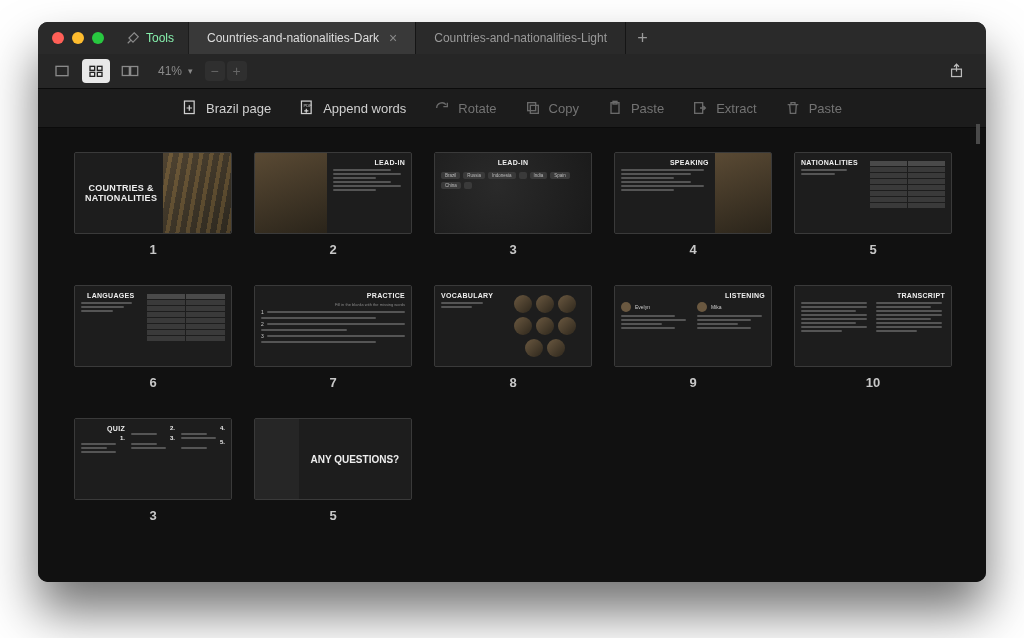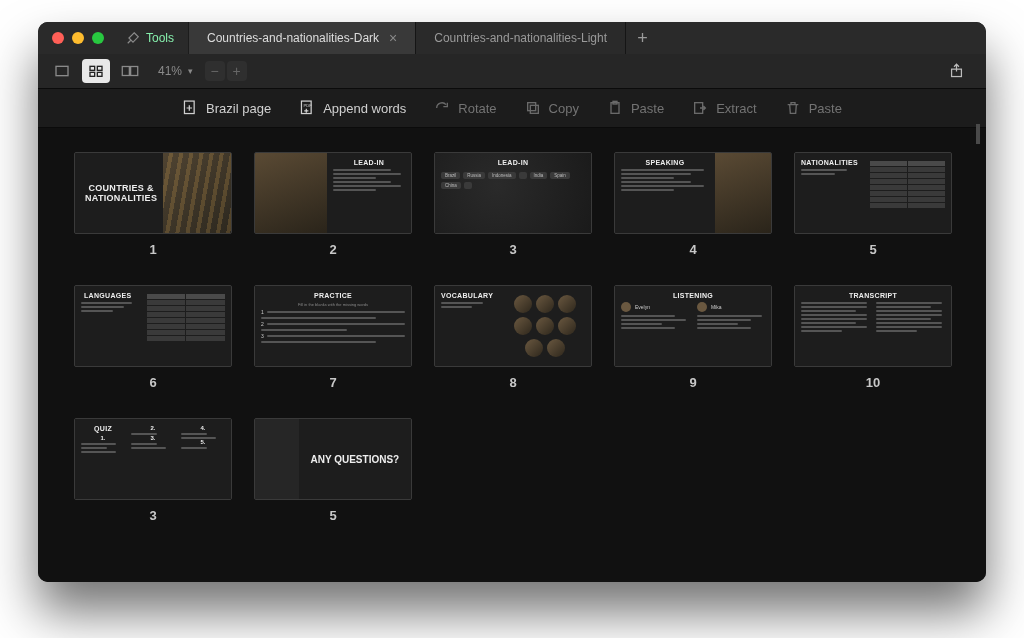--- a/index.html
+++ b/index.html
@@ -46,21 +46,21 @@
   .canvas { flex:1; background:#111; overflow:auto; }
   .grid { display:grid; grid-template-columns: repeat(5, 158px); gap: 28px 22px; padding: 24px 36px 40px; justify-content:start; }
   .cell { text-align:center; }
   .thumb { width:158px; height:82px; background:#2f2f2f; border:1px solid #3a3a3a; border-radius:2px; color:#eee; font-size:8px; position:relative; overflow:hidden; display:flex; }
   .pnum { color:#c8c8c8; font-size:13px; font-weight:600; margin-top:8px; }
   
   .split-left-img {flex:0 0 52%; background:linear-gradient(135deg,#6a5a42,#3a3428); position:relative;}
   .split-left-img::after{content:"";position:absolute;inset:0;background:repeating-linear-gradient(100deg,rgba(0,0,0,.25) 0 6px,rgba(120,90,40,.35) 6px 10px);}
   .split-right-dark{flex:1;background:#1d1d1d;display:flex;align-items:center;justify-content:flex-start;padding:0 6px;}
   .title-badge{font-weight:800;font-size:9px;line-height:1.15;letter-spacing:.3px;}
-  .half{flex:1;background:#1d1d1d;padding:6px;}
+  .half{flex:1;background:#1d1d1d;padding:6px;text-align:right;}
   .half.imgstrip{flex:0 0 40%;background:linear-gradient(160deg,#5a4a34,#2a241a);}
   .hd{font-weight:800;font-size:7px;letter-spacing:.3px;margin-bottom:3px;}
   .lines{display:flex;flex-direction:column;gap:2px;}
   .ln{height:2px;background:#555;border-radius:1px;}
   .ln.s{width:60%;} .ln.m{width:80%;} .ln.l{width:95%;}
   .map{flex:1;background:radial-gradient(circle at 40% 40%,#2a2a2a,#1a1a1a);padding:6px;}
   .chips{display:flex;flex-wrap:wrap;gap:3px;margin-top:6px;}
   .chip{background:#3a3a3a;border-radius:2px;padding:1px 4px;font-size:4.5px;color:#bbb;}
   .tbl{margin-top:2px;}
   .row{display:flex;gap:0;margin-bottom:1px;}

